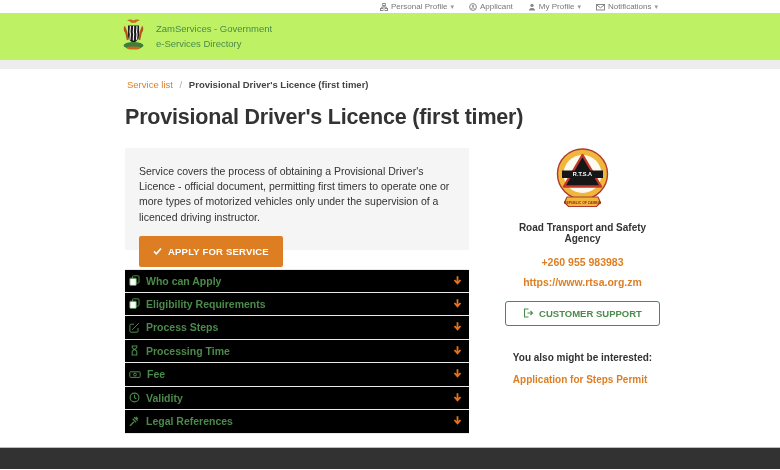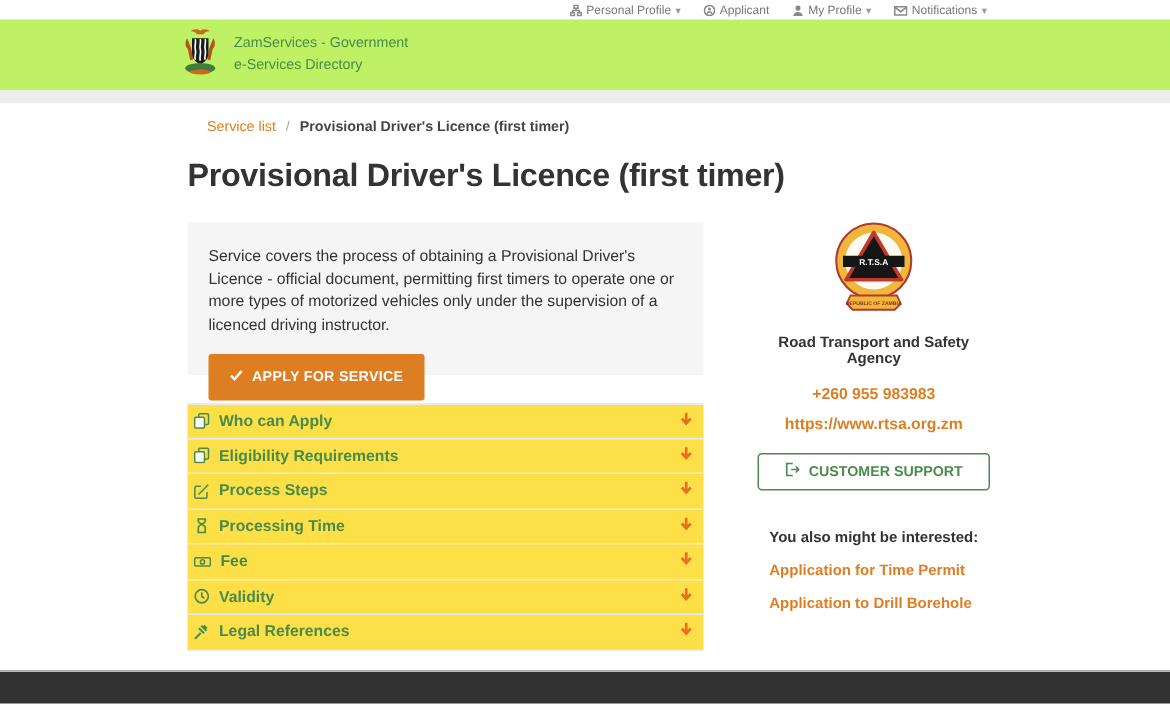--- a/index.html
+++ b/index.html
@@ -26,21 +26,21 @@
     padding:0 122px 0 120px;
   }
   .brand { display:flex; align-items:center; gap:9px; }
   .brand-text { font-size:9.5px; color:#4a8a4a; line-height:1.55; }
   .nav { display:flex; gap:18px; font-size:9.5px; color:#4a8a4a; }
   .nav-item { cursor:pointer; }
   
   .gray-strip { height:8px; background:#ededed; }
   
   .main { height:378px; background:#fff; padding:8px 120px 0 120px; }
-  .breadcrumb { font-size:9.5px; margin:2px 0 0 18px; }
+  .breadcrumb { font-size:9.5px; margin:2px 0 0 7px; }
   .breadcrumb .parent { color:#de7e23; cursor:pointer; }
   .breadcrumb .sep { color:#aaa; margin:0 4px; }
   .breadcrumb .current { color:#444; font-weight:700; }
   h1.page-title {
     margin:15px 0 0 5px; font-size:21.5px; font-weight:700;
     color:#333; letter-spacing:-0.2px;
   }
   .columns { display:flex; margin-top:18px;gap:16px; }
   .left-col { width:353px; margin-left:5px; }
   .desc-box { background:#f5f5f5; height:102px; padding:16px 14px 0 14px; }
@@ -49,21 +49,21 @@
     margin-top:11px; display:inline-flex; align-items:center; gap:6px;
     background:#de7e23; color:#fff; border:none; border-radius:2px;
     font-family:"Liberation Sans", sans-serif;
     font-size:9.5px; font-weight:700; padding:10px 14px; cursor:pointer;
     letter-spacing:0.2px;
   }
   .accordion { margin-top:19px; }
   .acc-row {
     height:23.5px; display:flex; align-items:center; justify-content:space-between;
     border-bottom:1px solid #e9e9e9; padding:0 6px 0 4px; cursor:pointer;
-    background:#fde047;
+    background:#000000;
   }
   .acc-row:first-child { border-top:1px solid #e9e9e9; }
   .acc-left { display:flex; align-items:center; gap:6px; font-size:10.5px; font-weight:700; color:#4a8a4a; }
   .acc-left svg { display:block; }
   
   .right-col { width:155px; margin-left:20px; display:flex; flex-direction:column; align-items:center; }
   .agency-name { font-size:10px; font-weight:700; color:#333; margin-top:8px; text-align:center; }
   .agency-phone { font-size:10.5px; font-weight:700; color:#de7e23; margin-top:12px; cursor:pointer; }
   .agency-site  { font-size:10.5px; font-weight:700; color:#de7e23; margin-top:8px; cursor:pointer; }
   .support-btn {
@@ -306,20 +306,19 @@
       <button class="support-btn">
         <span><svg width="10" height="10" viewBox="0 0 10 10">
               <g fill="none" stroke="#4a8a4a" stroke-width="1.1">
                 <path d="M5.5 1H1.5v8h4M4.5 5h5M7.5 3l2 2-2 2"></path>
               </g>
             </svg></span>
         <span>CUSTOMER SUPPORT</span>
       </button>
       <div class="related">
         <div class="related-heading">You also might be interested:</div>
-        <span class="related-link">Application for Time Permit</span>
-        <span class="related-link">Application to Drill Borehole</span>
+        <span class="related-link">Application for Steps Permit</span>
       </div>
     </div>
   </div>
 </div>
 
 <div class="footer"></div>
 
 </body></html>

